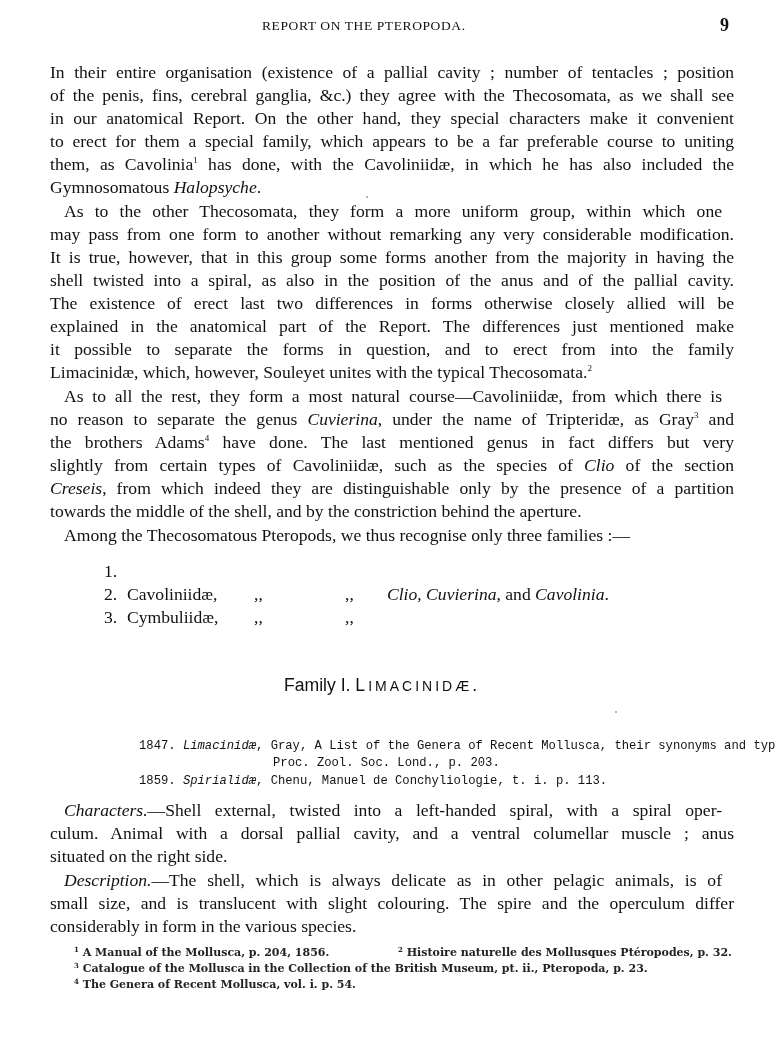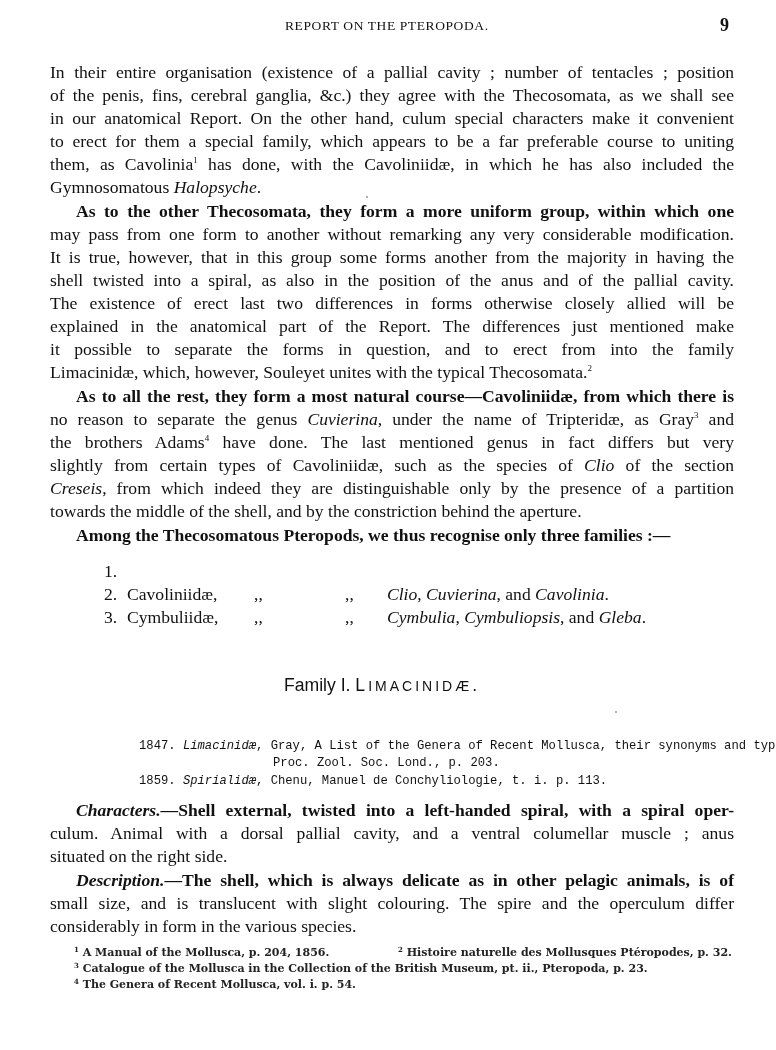--- a/index.html
+++ b/index.html
@@ -1,27 +1,27 @@
 <!DOCTYPE html>
 <html><head>
 <meta charset="utf-8">
 <style>
   html, body { margin: 0; padding: 0; background: #ffffff; }
   body { width: 776px; height: 1050px; position: relative; overflow: hidden;
          font-family: "DejaVu Serif", "Liberation Serif", serif; color: #111; }
   .page { position: absolute; left: 0; top: 0; width: 776px; height: 1050px; background: #fff; }
   .header { position: absolute; top: 18px; left: 0; width: 776px; height: 20px; }
   .running-title { position: absolute; left: 262px; top: 0; font-size: 13.5px; letter-spacing: 0.6px;
-                   font-family: "Liberation Serif", serif; margin-left: 23px; }
+                   font-family: "Liberation Serif", serif; }
   .page-number { position: absolute; left: 720px; top: -3px; font-size: 18px; font-weight: bold;
                  font-family: "Liberation Serif", serif; }
   .line { position: absolute; left: 50px; width: 684px; white-space: nowrap; font-family: "Liberation Serif", serif;
           font-size: 17.6px; line-height: 22px; text-align: justify; text-align-last: justify; }
   .line.last { text-align-last: left; }
-  .line.indent { left: 76px; width: 658px; font-weight: bold; }
+  .line.indent { left: 64px; width: 658px; }
   i { font-style: italic; }
   sup { font-size: 9px; vertical-align: 7px; line-height: 0; }
   .list-row { position: absolute; font-family: "Liberation Serif", serif; font-size: 17.6px; line-height: 22px; white-space: nowrap; }
   .list-num { position: absolute; left: 104px; }
   .list-fam { position: absolute; left: 127px; }
   .ditto1 { position: absolute; left: 254px; }
   .ditto2 { position: absolute; left: 345px; }
   .list-genera { position: absolute; left: 387px; }
   .family-heading { position: absolute; top: 675px; left: 284px; font-family: Liberation Sans, sans-serif; font-size: 17.6px; white-space: nowrap; text-align: right; }
   .smallcaps { letter-spacing: 3px; font-size: 14px; }
@@ -37,21 +37,21 @@
 <div class="page">
 
   <div class="header">
     <span class="running-title">REPORT ON THE PTEROPODA.</span>
     <span class="page-number">9</span>
   </div>
 
   <div>
     <div class="line" style="top:61px">In their entire organisation (existence of a pallial cavity ; number of tentacles ; position</div>
     <div class="line" style="top:84px">of the penis, fins, cerebral ganglia, &amp;c.) they agree with the Thecosomata, as we shall see</div>
-    <div class="line" style="top:107px">in our anatomical Report.   On the other hand, culum special characters make it convenient</div>
+    <div class="line" style="top:107px">in our anatomical Report.   On the other hand, they special characters make it convenient</div>
     <div class="line" style="top:130px">to erect for them a special family, which appears to be a far preferable course to uniting</div>
     <div class="line" style="top:153px"><span>them, as Cavolinia</span><sup>1</sup> <span>has done, with the Cavoliniidæ, in which he has also included the</span></div>
     <div class="line last" style="top:176px"><span>Gymnosomatous </span><i>Halopsyche</i><span>.</span></div>
   </div>
 
   <div>
     <div class="line indent" style="top:200px">As to the other Thecosomata, they form a more uniform group, within which one</div>
     <div class="line" style="top:223px">may pass from one form to another without remarking any very considerable modification.</div>
     <div class="line" style="top:246px">It is true, however, that in this group some forms another from the majority in having the</div>
     <div class="line" style="top:269px">shell twisted into a spiral, as also in the position of the anus and of the pallial cavity.</div>
@@ -81,21 +81,20 @@
       <span class="list-fam">Cavoliniidæ,</span>
       <span class="ditto1">,,</span>
       <span class="ditto2">,,</span>
       <span class="list-genera"><i>Clio</i><span>, </span><i>Cuvierina</i><span>, and </span><i>Cavolinia</i><span>.</span></span>
     </div>
     <div class="list-row" style="top:606px; left:0; width:776px; height:22px">
       <span class="list-num">3.</span>
       <span class="list-fam">Cymbuliidæ,</span>
       <span class="ditto1">,,</span>
       <span class="ditto2">,,</span>
-      <span class="list-genera"><i>Cymbulia</i><span>, </span><i>Cymbuliopsis</i><span>, and </span><i>Gleba</i><span>.</span></span>
     </div>
   </div>
 
   <div class="family-heading">
     <span>Family I. </span><span class="smallcaps"><span class="cap">L</span><span>IMACINID</span><span>Æ</span></span><span>.</span>
   </div>
 
   <div>
     <div class="syn" style="top:738px; left:139px"><span>1847.</span> <i>Limacinidæ</i><span>, Gray, A List of the Genera of Recent Mollusca, their synonyms and types,</span></div>
     <div class="syn" style="top:755px; left:273px">Proc. Zool. Soc. Lond., p. 203.</div>

